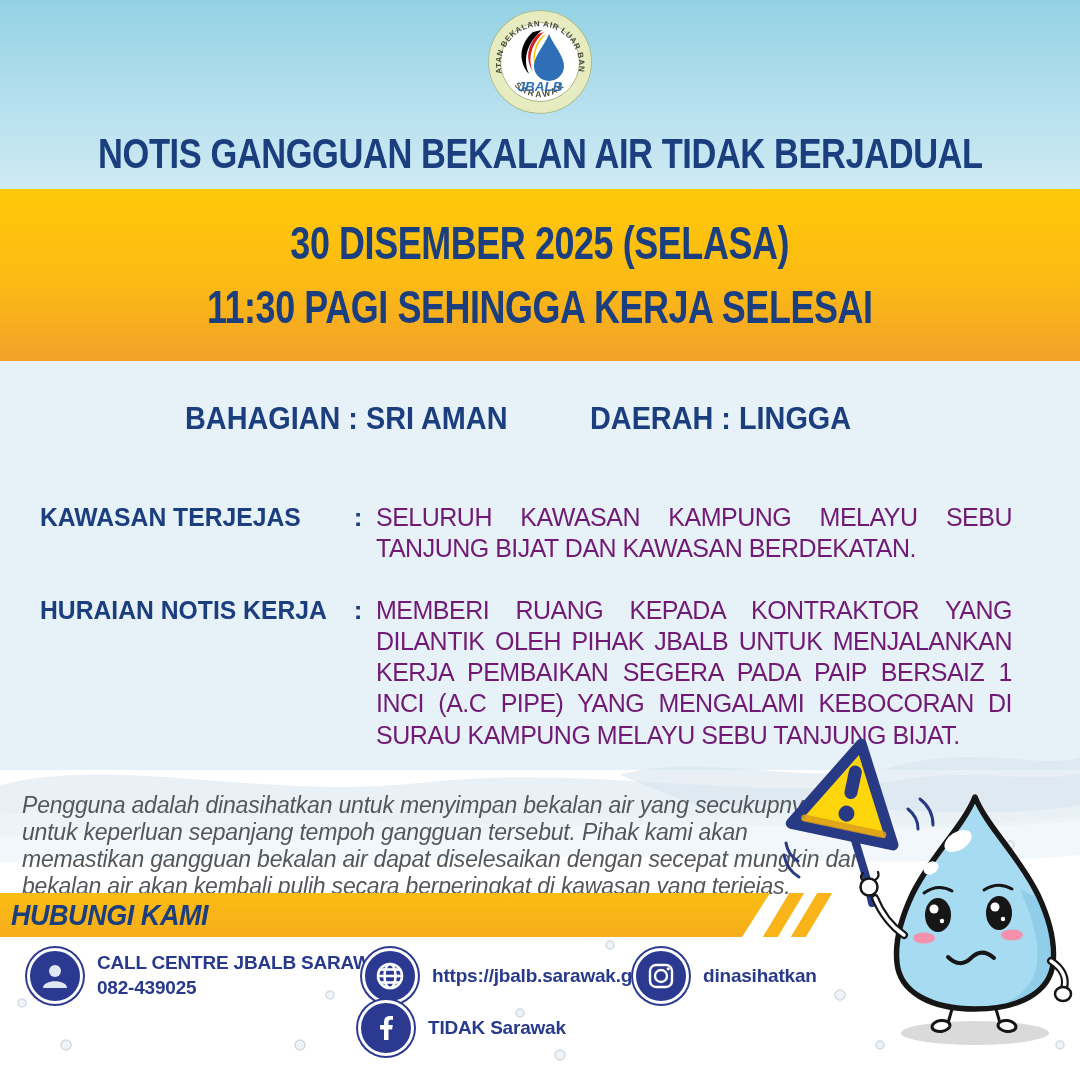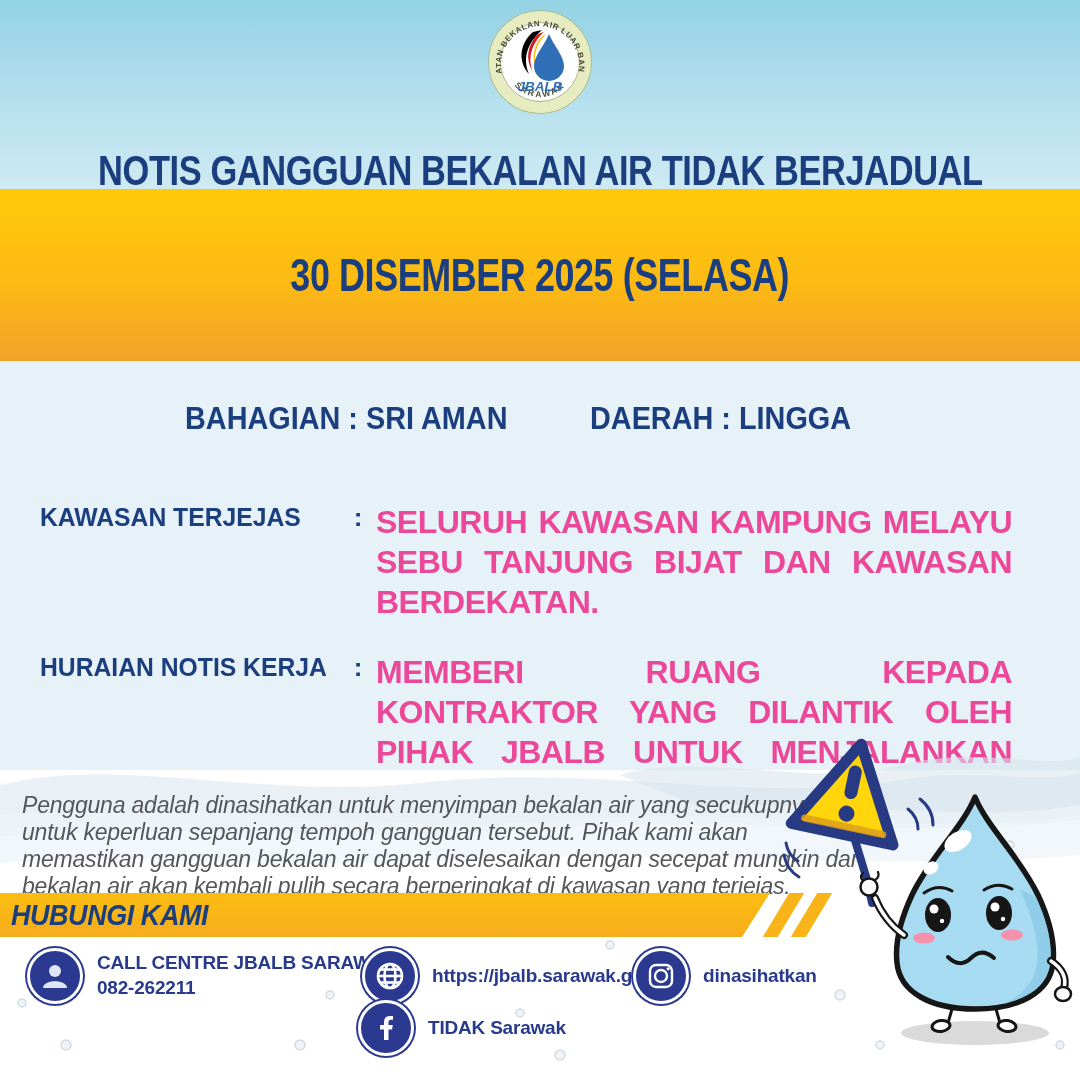--- a/index.html
+++ b/index.html
@@ -11,21 +11,21 @@
   }
   
   .top-bg {
     position:absolute; left:0; top:0; width:1080px; height:190px;
     background:linear-gradient(180deg,#93d2e4 0%, #b6e0ee 55%, #cfeaf3 100%);
   }
   
   .logo { position:absolute; left:488px; top:10px; width:104px; height:104px; }
   
   .title {
-    position:absolute; left:0; top:147px; width:1080px; text-align:center;
+    position:absolute; left:0; top:130px; width:1080px; text-align:center;
     color:#1b3e7e; font-weight:bold; font-size:42px; letter-spacing:-0.5px;
     white-space:nowrap;
   }
   .title span { display:inline-block; transform:scaleX(0.82); transform-origin:center; }
   
   .banner {
     position:absolute; left:0; top:189px; width:1080px; height:172px;
     background:linear-gradient(180deg,#ffc908 0%, #fcba14 55%, #f2a12a 100%);
     display:flex; flex-direction:column; align-items:center; justify-content:center;
     gap:10px;
@@ -50,21 +50,21 @@
   .detail-row {
     display:grid; grid-template-columns:300px 36px 1fr; align-items:start;
     margin-bottom:30px;
   }
   .detail-label {
     color:#1b3e7e; font-weight:bold; font-size:26px; white-space:nowrap;
   }
   .detail-label span { display:inline-block; transform:scaleX(0.95); transform-origin:left center; }
   .detail-colon { color:#1b3e7e; font-weight:bold; font-size:26px; text-align:center; }
   .detail-value {
-    color:#ec4899; font-weight:bold; font-size:32px; letter-spacing:-0.5px;
+    color:#701a75; font-weight:normal; font-size:25px; letter-spacing:-0.5px;
     line-height:1.25; text-align:justify;
   }
   
   .footer-bg { position:absolute; left:0; top:770px; width:1080px; height:310px; background:#ffffff; }
   .water-tex { position:absolute; left:0; top:745px; width:1080px; height:335px; pointer-events:none; }
   .disclaimer {
     position:absolute; left:22px; top:792px; width:845px;
     color:#54565a; font-style:italic; font-size:23px; line-height:1.175;
     letter-spacing:-0.2px;
   }
@@ -130,39 +130,40 @@
     <path d="M61,24 C56,36 46,46 46,56 a15,15 0 0 0 30,0 C76,46 66,36 61,24 Z" fill="#2e6fb7"></path>
     <text x="52" y="81" text-anchor="middle" font-size="13.5" font-weight="bold" font-style="italic" fill="#2e6fb7">JBALB</text>
   </svg>
 
   <div class="title">
     <span>NOTIS GANGGUAN BEKALAN AIR TIDAK BERJADUAL</span>
   </div>
 
   <div class="banner">
     <div class="line"><span>30 DISEMBER 2025 (SELASA)</span></div>
+    <div class="line"><span>11:30 PAGI SEHINGGA KERJA SELESAI</span></div>
   </div>
 
   <div class="body-bg"></div>
 
   <div class="location-row">
     <div class="loc-a"><span class="cnd">BAHAGIAN : SRI AMAN</span></div>
     <div class="loc-b"><span class="cnd">DAERAH : LINGGA</span></div>
   </div>
 
   <div class="details">
     <div class="detail-row">
       <div class="detail-label"><span>KAWASAN TERJEJAS</span></div>
       <div class="detail-colon">:</div>
       <div class="detail-value">SELURUH KAWASAN KAMPUNG MELAYU SEBU TANJUNG BIJAT DAN KAWASAN BERDEKATAN.</div>
     </div>
     <div class="detail-row">
       <div class="detail-label"><span>HURAIAN NOTIS KERJA</span></div>
       <div class="detail-colon">:</div>
-      <div class="detail-value">MEMBERI RUANG KEPADA KONTRAKTOR YANG DILANTIK OLEH PIHAK JBALB UNTUK MENJALANKAN KERJA PEMBAIKAN SEGERA PADA PAIP BERSAIZ 6 INCI (A.C PIPE) YANG MENGALAMI KEBOCORAN DI SURAU KAMPUNG MELAYU SEBU TANJUNG BIJAT.</div>
+      <div class="detail-value">MEMBERI RUANG KEPADA KONTRAKTOR YANG DILANTIK OLEH PIHAK JBALB UNTUK MENJALANKAN KERJA PEMBAIKAN SEGERA PADA PAIP BERSAIZ 1 INCI (A.C PIPE) YANG MENGALAMI KEBOCORAN DI SURAU KAMPUNG MELAYU SEBU TANJUNG BIJAT.</div>
     </div>
   </div>
 
   <div class="footer-bg"></div>
 
   <svg class="water-tex" viewBox="0 0 1080 335">
     <path d="M0,40 C120,10 260,55 420,38 C600,18 760,60 900,35 C980,22 1040,40 1080,28 L1080,75 C900,95 700,70 520,85 C340,98 140,78 0,92 Z" fill="#e2ecf3" opacity="0.75"></path>
     <path d="M0,70 C180,50 380,92 560,75 C740,60 920,95 1080,70 L1080,110 C880,128 660,102 460,115 C280,125 120,108 0,118 Z" fill="#eef5f9" opacity="0.8"></path>
     <path d="M620,30 C700,5 820,45 900,20 C980,0 1050,25 1080,12 L1080,60 C960,80 820,52 700,62 Z" fill="#d8e5ee" opacity="0.6"></path>
     <g fill="#eef3f7" stroke="#c9d6de" stroke-width="1.5" opacity="0.85">
@@ -194,21 +195,21 @@
 
   <div class="contact-item call-item">
     <div class="c-icon">
       <svg width="34" height="34" viewBox="0 0 34 34">
         <circle cx="17" cy="12" r="6" fill="#dfe7f2"></circle>
         <path d="M5,29 C5,20 29,20 29,29 Z" fill="#dfe7f2"></path>
       </svg>
     </div>
     <div class="c-text">
       <div>CALL CENTRE JBALB SARAWAK</div>
-      <div>082-262211</div>
+      <div>082-439025</div>
     </div>
   </div>
 
   <div class="contact-item web-item">
     <div class="c-icon">
       <svg width="34" height="34" viewBox="0 0 34 34" fill="none" stroke="#ffffff" stroke-width="2.6">
         <circle cx="17" cy="17" r="12"></circle>
         <ellipse cx="17" cy="17" rx="5.5" ry="12"></ellipse>
         <line x1="5" y1="17" x2="29" y2="17"></line>
         <line x1="7" y1="10.5" x2="27" y2="10.5"></line>

